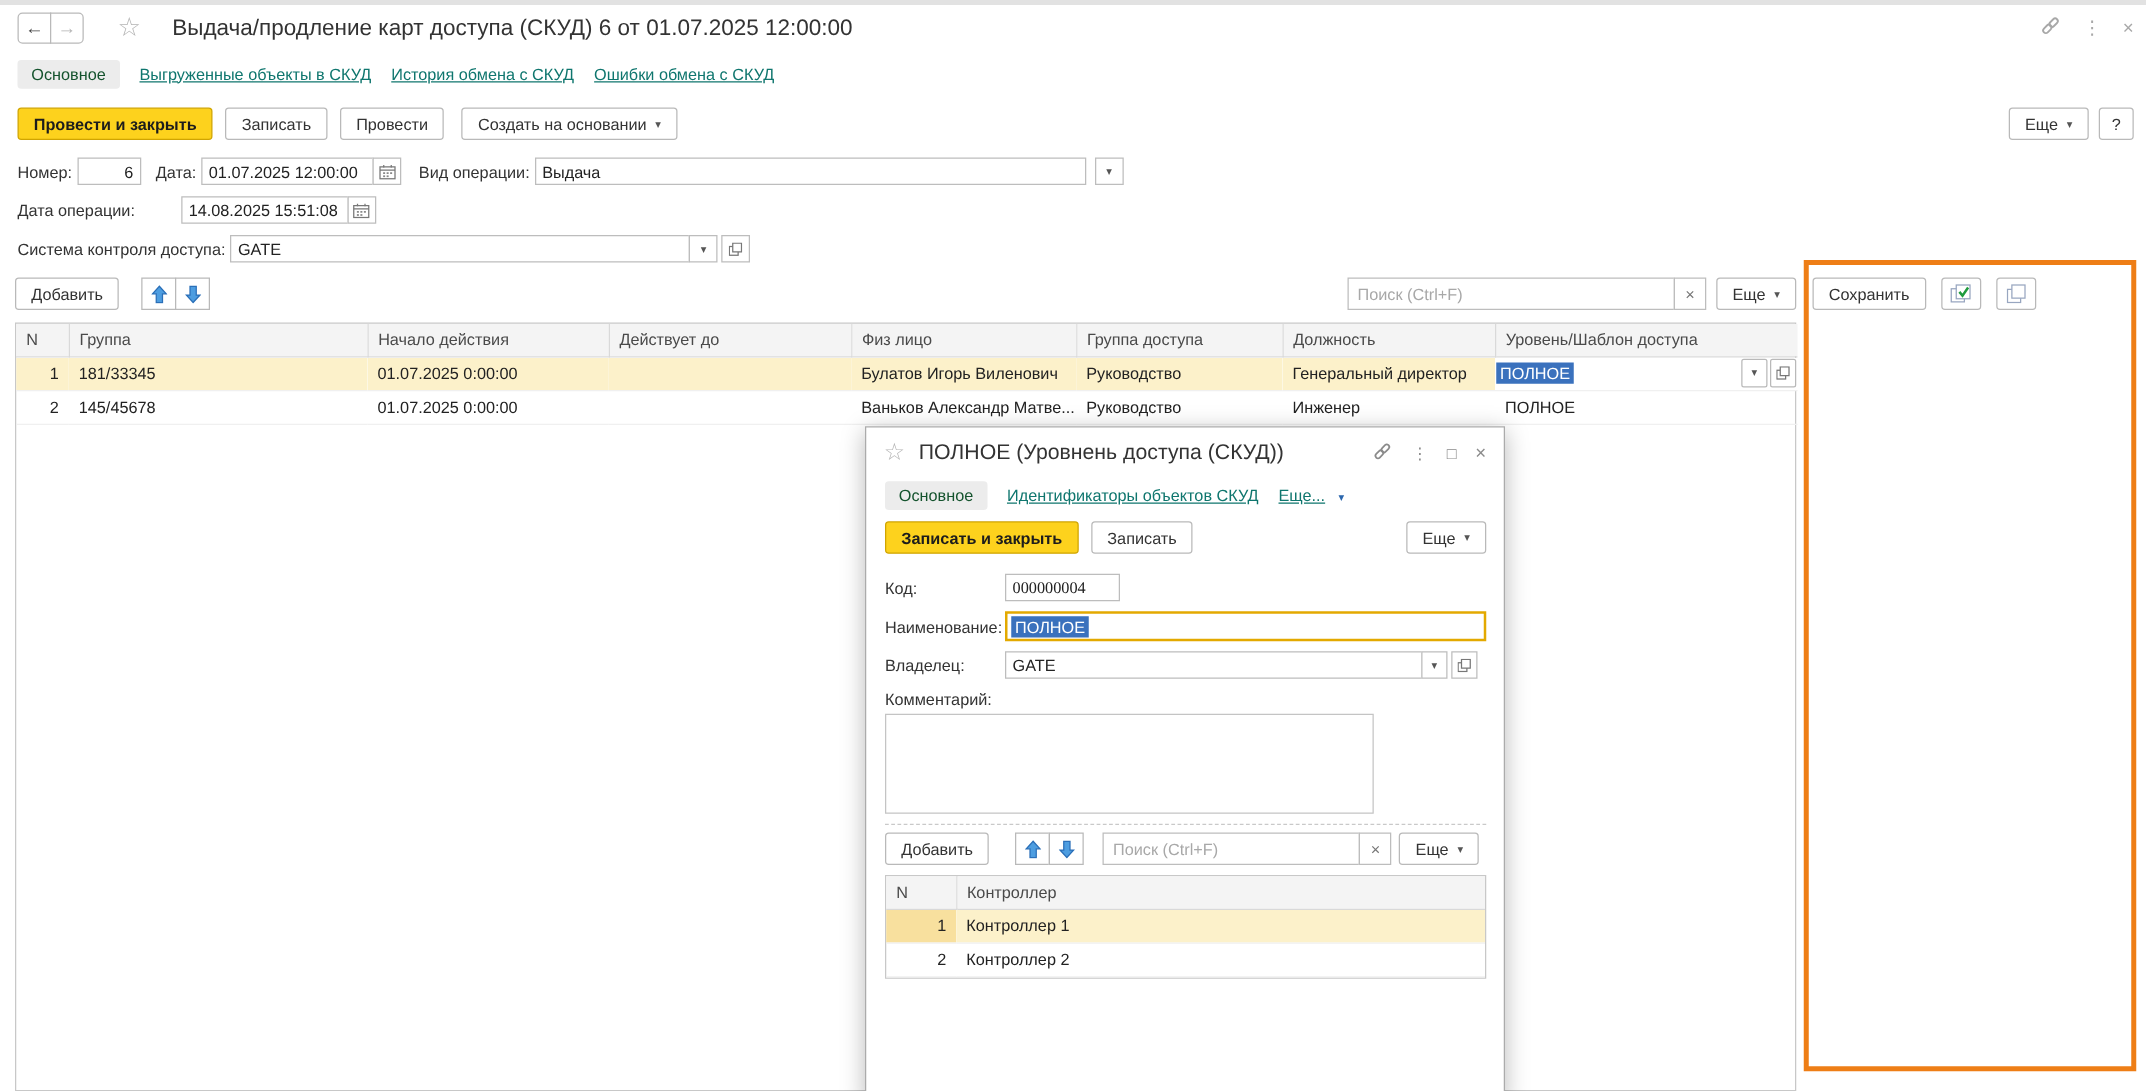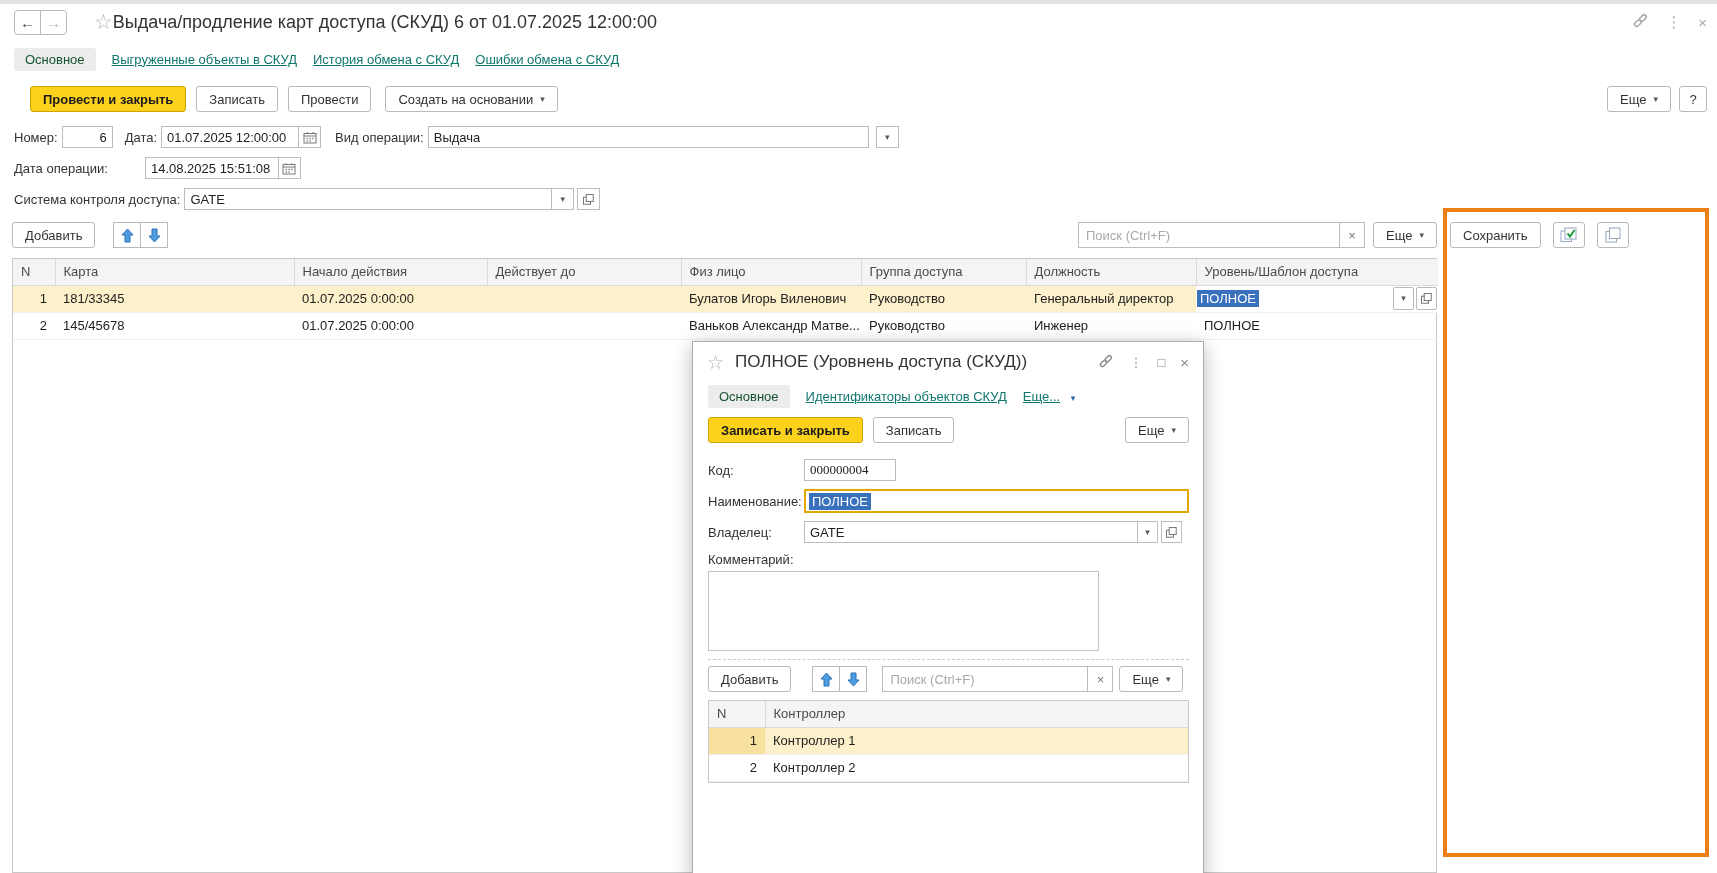--- a/index.html
+++ b/index.html
@@ -26,27 +26,27 @@
               color:#15a23c; font-weight:bold; font-size:13px; line-height:13px; }
   .sel { background:#3a71bd; color:#fff; padding:1px 3px; }
 
   
   .hdr { position:absolute; left:14px; top:8px; right:10px; height:28px; display:flex; align-items:center; }
   .navpair { display:inline-flex; }
   .navbtn { width:27px; height:25px; background:#fff; border:1px solid #b9b9b9; display:inline-flex; align-items:center; justify-content:center; font-size:15px; }
   .navbtn.b-left { border-radius:4px 0 0 4px; color:#444; }
   .navbtn.b-right { border-radius:0 4px 4px 0; margin-left:-1px; color:#b5b5b5; }
   .star { color:#b5b5b5; font-size:21px; margin-left:27px; }
-  .pagetitle { font-size:18px; color:#333; white-space:nowrap; }
+  .pagetitle { font-size:18px; color:#333; margin-left:25px; white-space:nowrap; }
   .winicons { margin-left:auto; display:flex; align-items:center; gap:17px; color:#a8a8a8; }
   .winicons .g { font-size:15px; }
 
   .tabs { position:absolute; left:14px; top:46px; height:26px; display:flex; align-items:center; gap:16px; }
 
-  .cmdbar { position:absolute; left:30px; top:86px; right:10px; height:26px; display:flex; align-items:center; gap:10px; }
+  .cmdbar { position:absolute; left:14px; top:86px; right:10px; height:26px; display:flex; align-items:center; gap:10px; }
   .cmdbar .grp-right { margin-left:auto; display:flex; gap:8px; }
 
   .frow { position:absolute; display:flex; align-items:center; }
   .r1 { left:14px; top:126px; }
   .r2 { left:14px; top:157px; }
   .r3 { left:14px; top:188px; }
 
   .listbar { position:absolute; left:12px; top:222px; width:1425px; display:flex; align-items:center; }
   .listbar .grp-right { margin-left:auto; display:flex; align-items:center; }
 
@@ -255,21 +255,21 @@
           <col style="width:193px">
           <col style="width:194px">
           <col style="width:180px">
           <col style="width:165px">
           <col style="width:170px">
           <col style="width:242px">
         </colgroup>
       <thead>
         <tr>
           <th>N</th>
-          <th>Карта</th>
+          <th>Группа</th>
           <th>Начало действия</th>
           <th>Действует до</th>
           <th>Физ лицо</th>
           <th>Группа доступа</th>
           <th>Должность</th>
           <th>Уровень/Шаблон доступа</th>
         </tr>
       </thead>
       <tbody>
         <tr class="rowsel">

